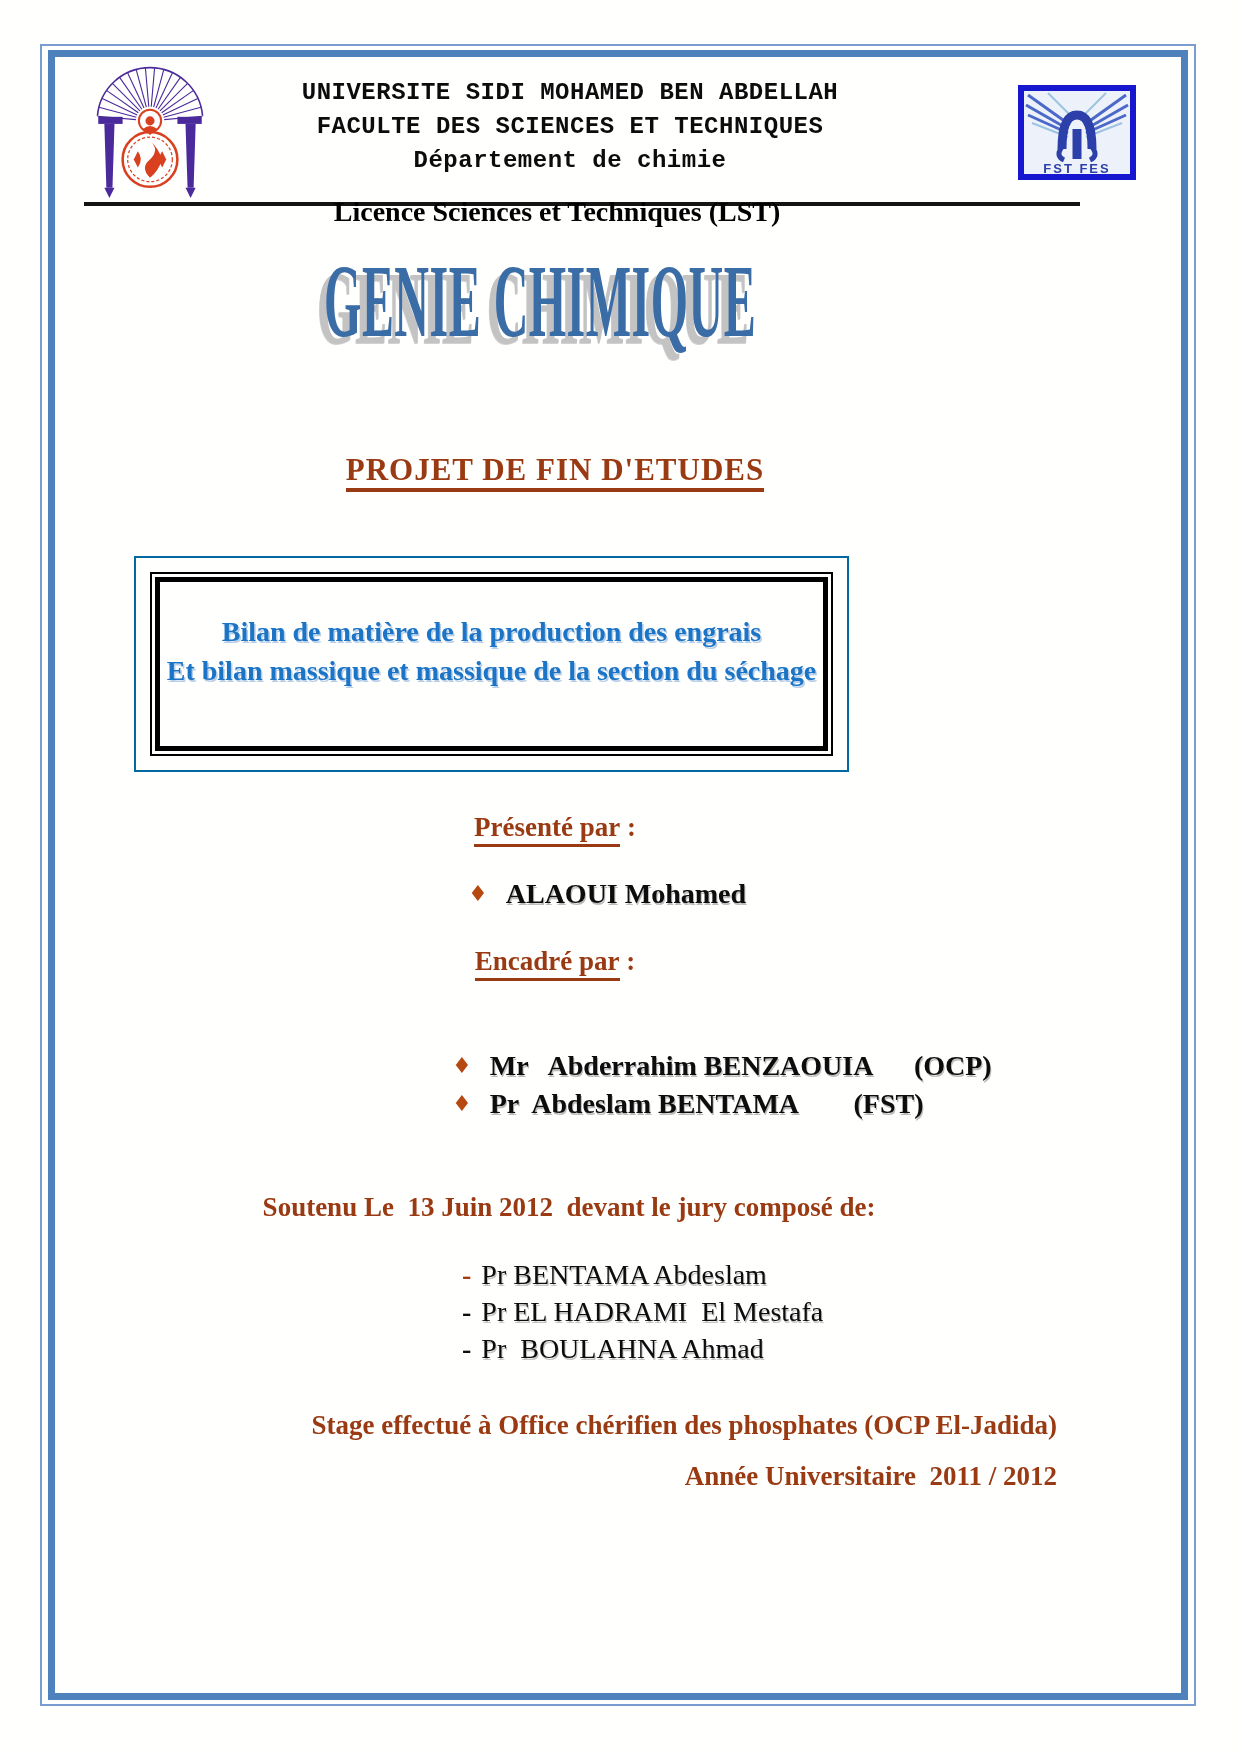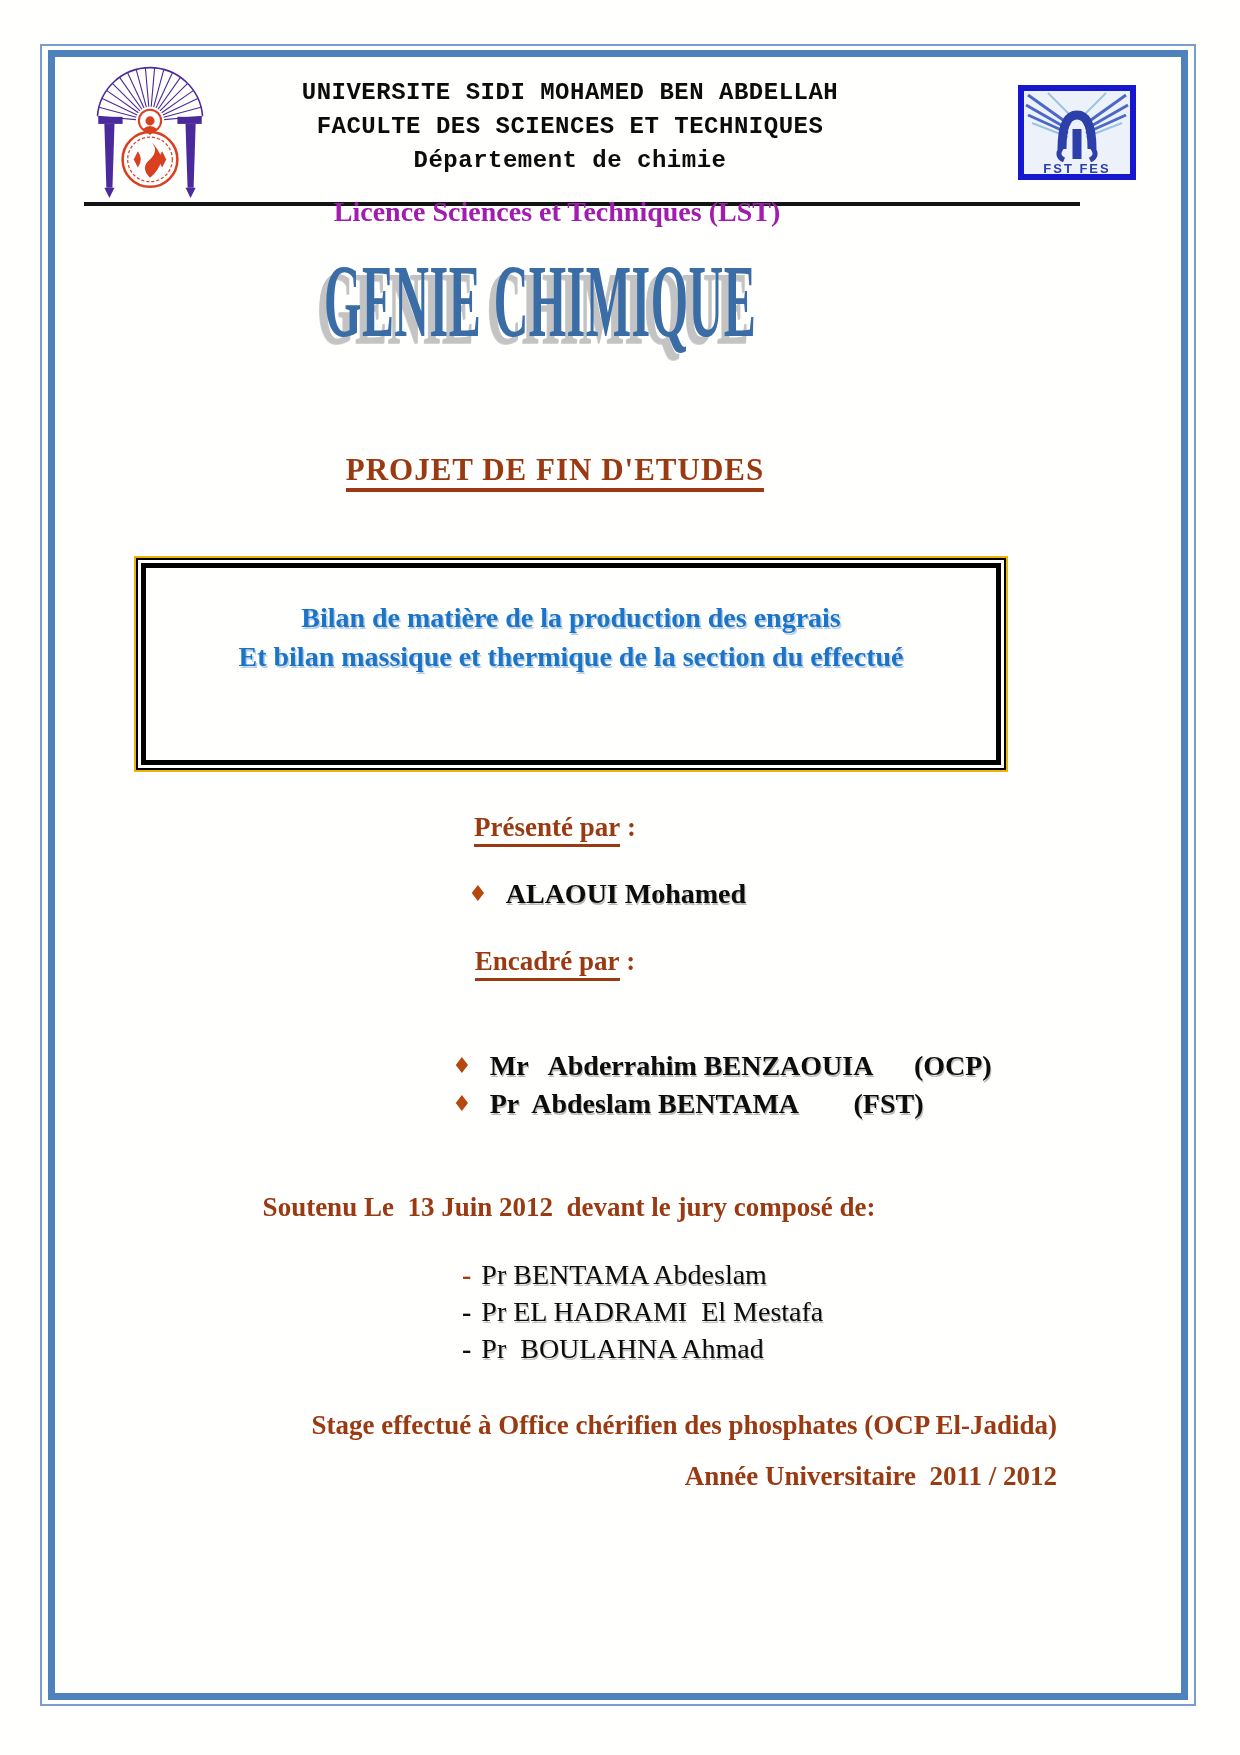--- a/index.html
+++ b/index.html
@@ -27,43 +27,43 @@
     font-family:"Liberation Mono", monospace;
     font-weight:bold; font-size:24px; line-height:34px;
     letter-spacing:0.5px; color:#0c0c0c;
   }
   .header-rule {
     position:absolute; left:84px; top:202px; width:996px; height:4px;
     background:#141414;
   }
   .licence {
     position:absolute; left:57px; top:196px; width:1000px;
-    text-align:center; font-weight:bold; font-size:28px; color:#a21caf;
+    text-align:center; font-weight:bold; font-size:28px; color:#000000;
   }
   
   .genie-wrap { position:absolute; left:0px; top:250px; width:1080px; text-align:center; }
   .genie-text {
     display:inline-block; white-space:nowrap;
     font-family:"Liberation Serif", serif; font-weight:700;
     font-size:100px; line-height:1; color:#3a6ca6; letter-spacing:1px;
     transform:scale(0.48,1.04); transform-origin:center top;
     text-shadow:-14px 6px 0 #c3c3c3, -15px 7px 0 #d2d2d2;
   }
   
   .red { color:#9a3a12; }
   .projet {
     position:absolute; left:55px; top:452px; width:1000px; text-align:center;
   }
   .projet .u {
     display:inline-block; font-weight:bold; font-size:31px; letter-spacing:1px;
     border-bottom:4px solid #9a3a12; padding-bottom:0;
   }
   
-  .title-box { position:absolute; left:134px; top:556px; width:874px; height:216px;
-    border:2px solid #eab308; padding:0; }
+  .title-box { position:absolute; left:134px; top:556px; width:715px; height:216px;
+    border:2px solid #0369a1; padding:14px; }
   .title-box-mid { width:100%; height:100%; border:2px solid #000; padding:3px; }
   .title-box-inner { width:100%; height:100%; border:5px solid #000; padding-top:30px; text-align:center; }
   .title-line {
     font-weight:bold; font-size:28px; line-height:39px; color:#1b74c5;
     text-shadow:1.5px 1.5px 0 #b9cfe8; white-space:pre;
   }
   .section-label { position:absolute; width:1000px; text-align:center; }
   .section-label .u {
     display:inline-block; font-weight:bold; font-size:27px;
     border-bottom:3px solid #9a3a12; padding-bottom:1px;
@@ -193,21 +193,21 @@
   </div>
 
   <div class="projet red">
     <span class="u">PROJET DE FIN D'ETUDES</span>
   </div>
 
   <div class="title-box">
     <div class="title-box-mid">
       <div class="title-box-inner">
         <div class="title-line">Bilan de matière de la production des engrais</div>
-        <div class="title-line">Et bilan massique et thermique de la section du effectué</div>
+        <div class="title-line">Et bilan massique et massique de la section du séchage</div>
       </div>
     </div>
   </div>
 
   <div class="section-label red" style="left:55px; top:812px;">
     <span class="u">Présenté par</span><span class="colon"> :</span>
   </div>
 
   <div class="bullet-row" style="left:468px; top:878px;">
     <span class="bullet">♦</span>

